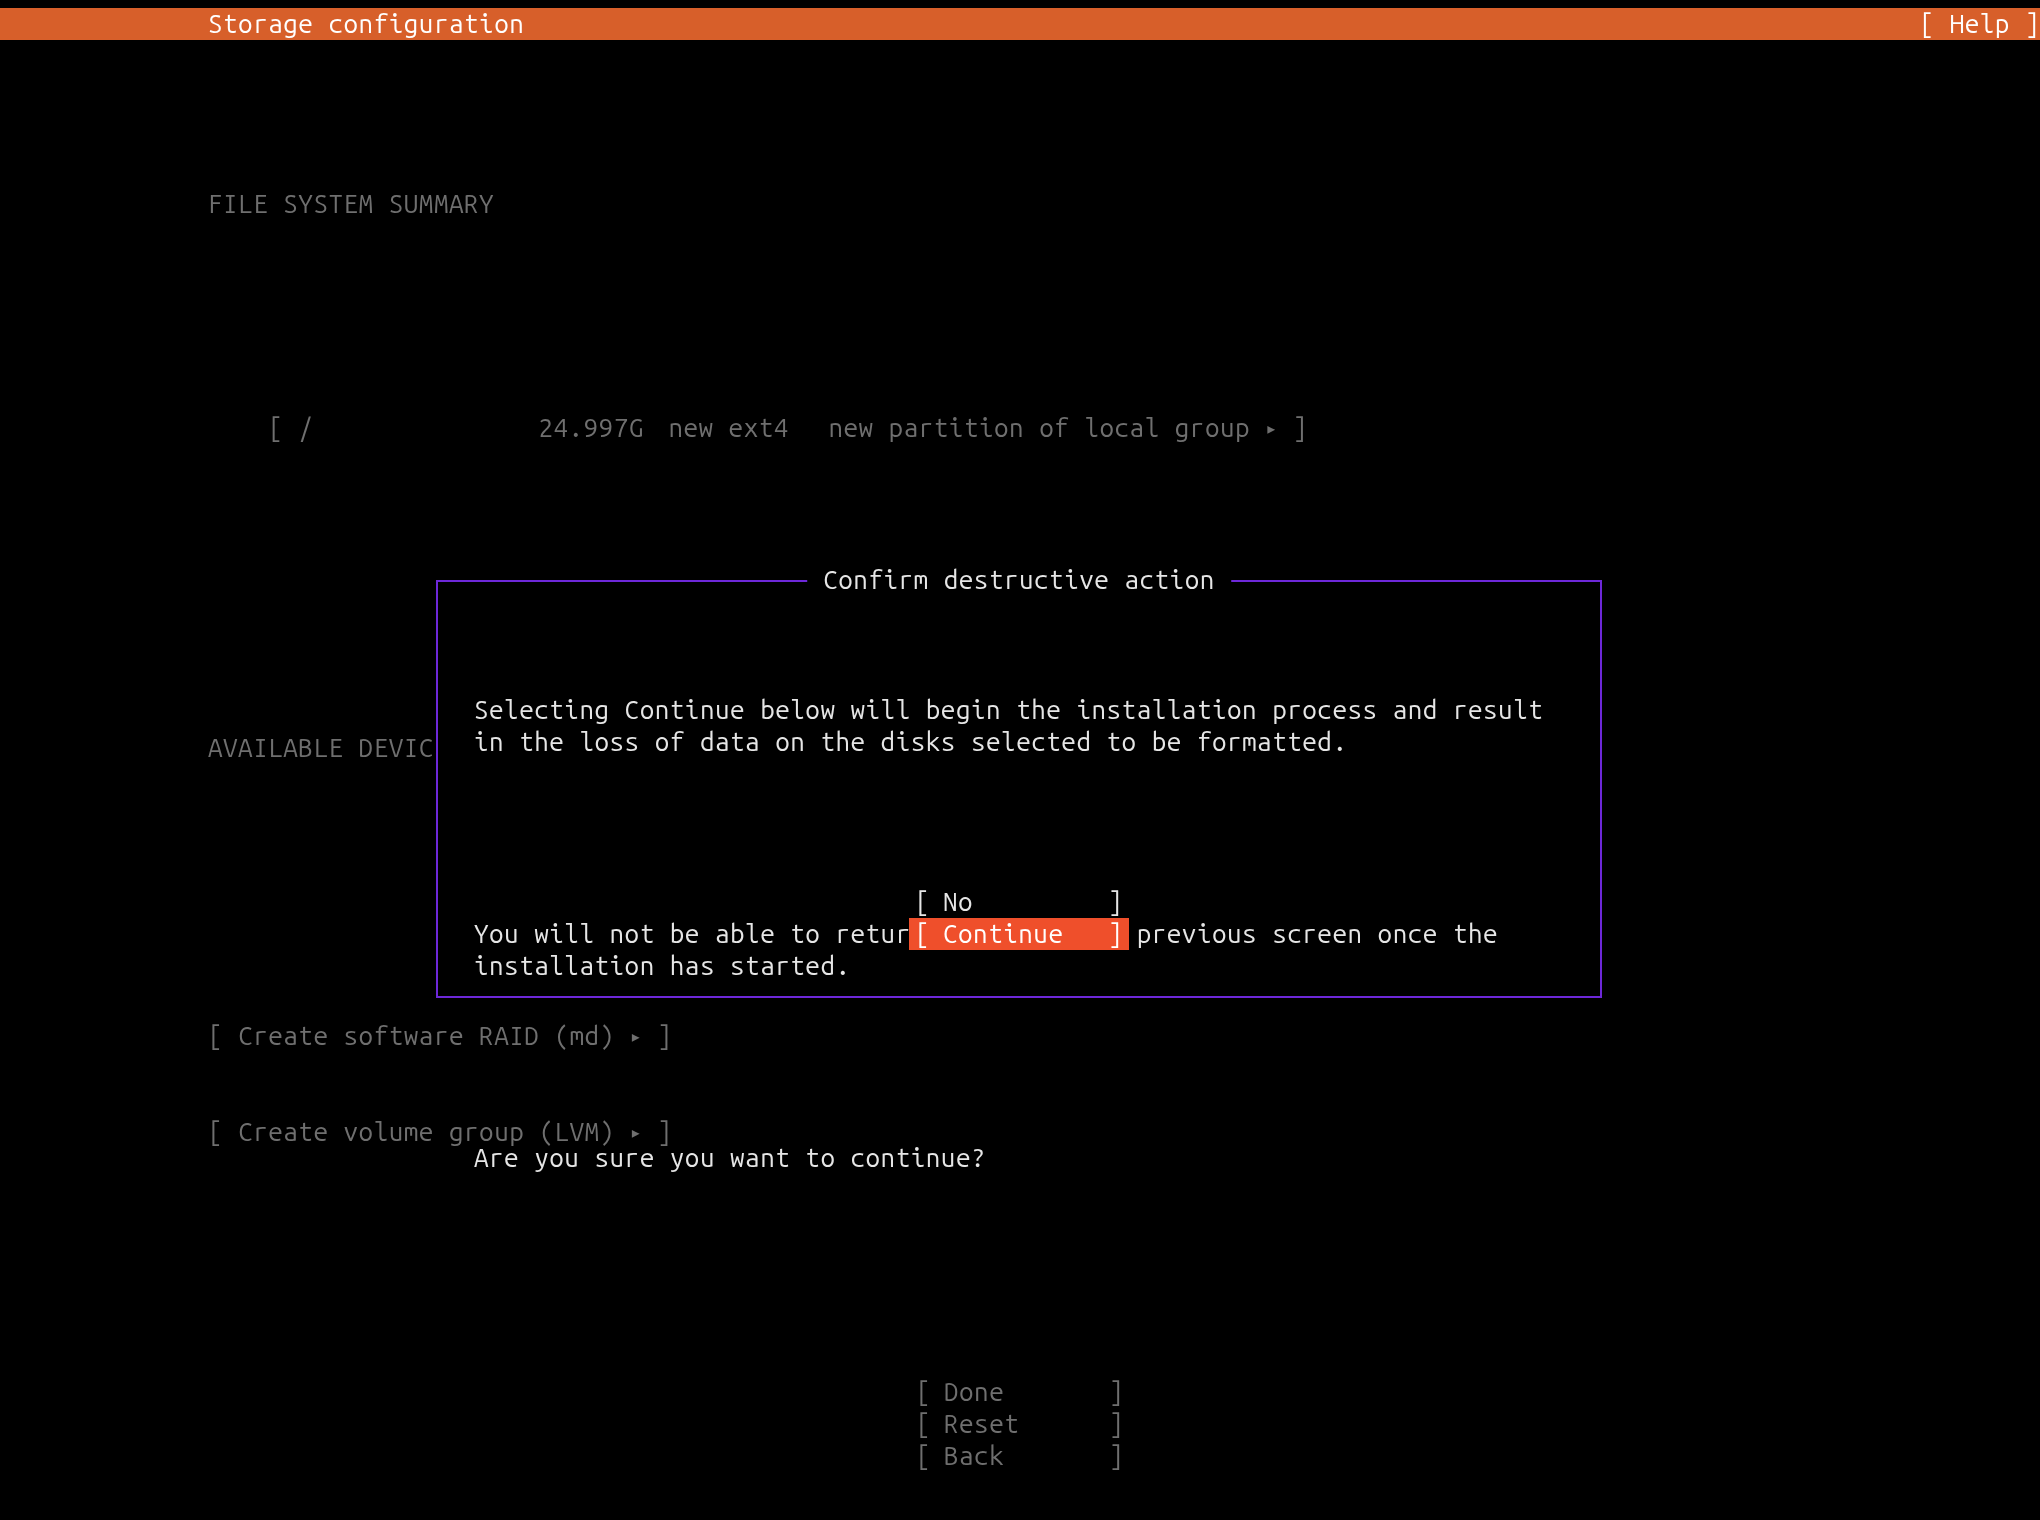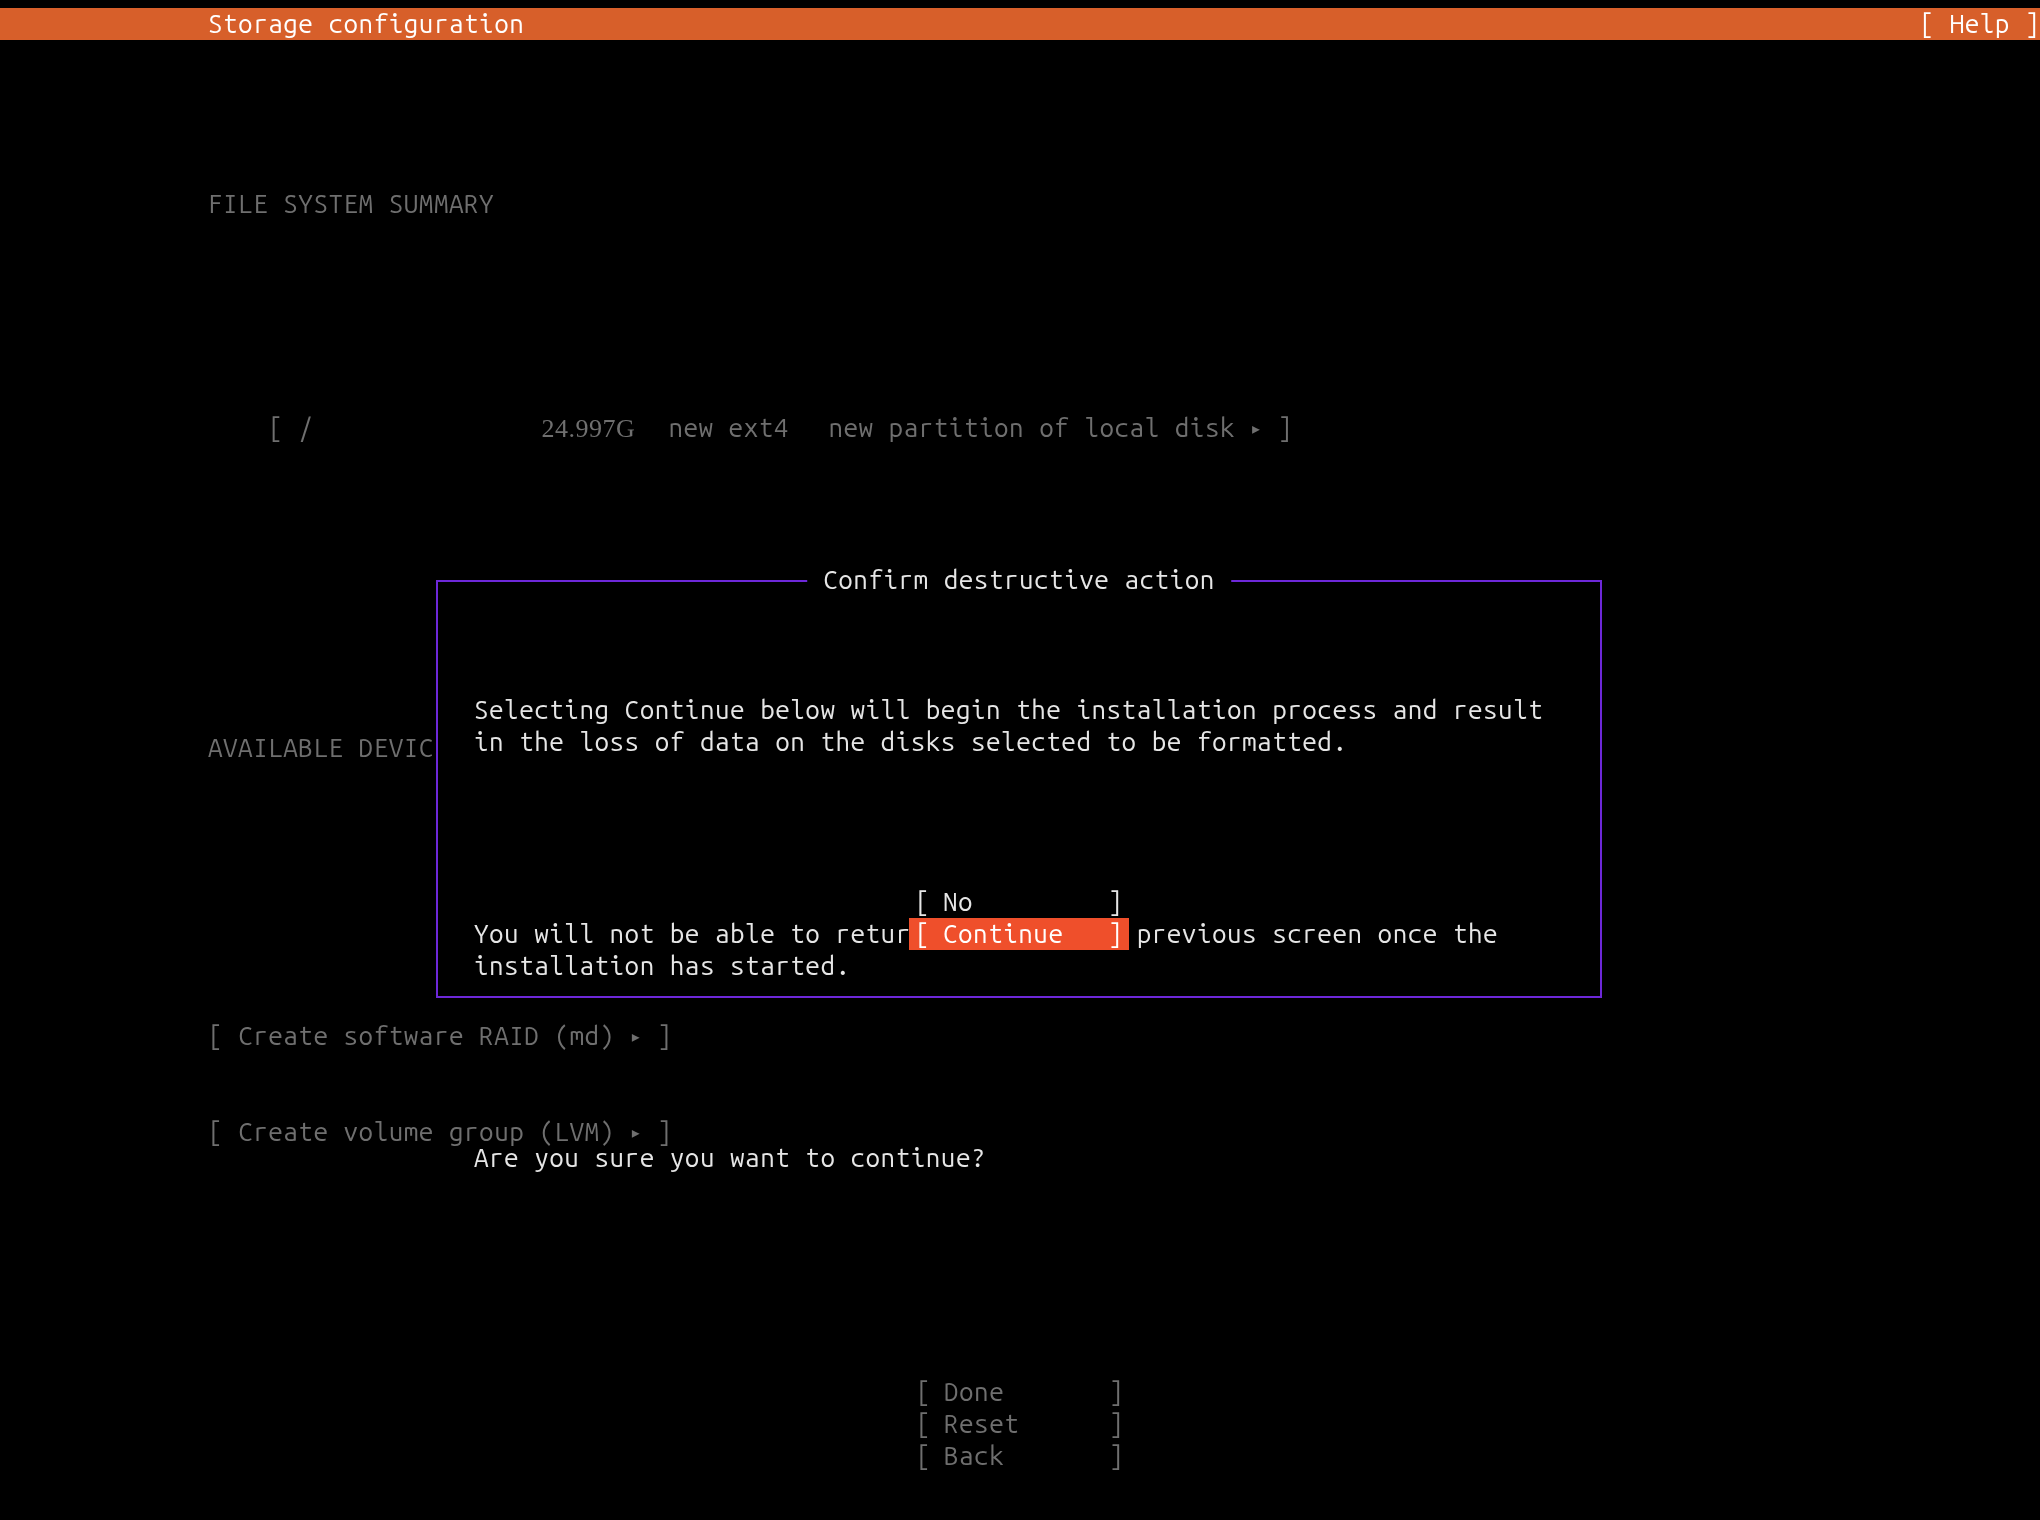--- a/index.html
+++ b/index.html
@@ -128,21 +128,21 @@
 <div class="topbar">
   <span class="title">Storage configuration</span>
   <span class="help">[ Help ]</span>
 </div>
 
 <div class="screen">
   
   <div class="row section-head">FILE SYSTEM SUMMARY</div>
   <div class="row"></div>
   <div class="row">
-    <span>[</span> <span style="display:inline-block;width:240px;">/</span><span style="display:inline-block;width:130px;text-align:center;padding-right:30px;font-family:Liberation Serif, serif;">24.997G</span><span style="display:inline-block;width:160px;">new ext4</span><span>new partition of local disk</span> <span class="arrow">▸</span> <span>]</span>
+    <span>[</span> <span style="display:inline-block;width:240px;">/</span><span style="display:inline-block;width:130px;text-align:center;padding-right:30px;">24.997G</span><span style="display:inline-block;width:160px;">new ext4</span><span>new partition of local group</span> <span class="arrow">▸</span> <span>]</span>
   </div>
   <div class="row"></div>
   <div class="row"></div>
 
   
   <div class="row section-head">AVAILABLE DEVICES</div>
   <div class="row"></div>
   <div class="row"></div>
   <div class="row"><span>[</span> <span>Create software RAID (md)</span> <span class="arrow">▸</span> <span>]</span></div>
   <div class="row"><span>[</span> <span>Create volume group (LVM)</span> <span class="arrow">▸</span> <span>]</span></div>

